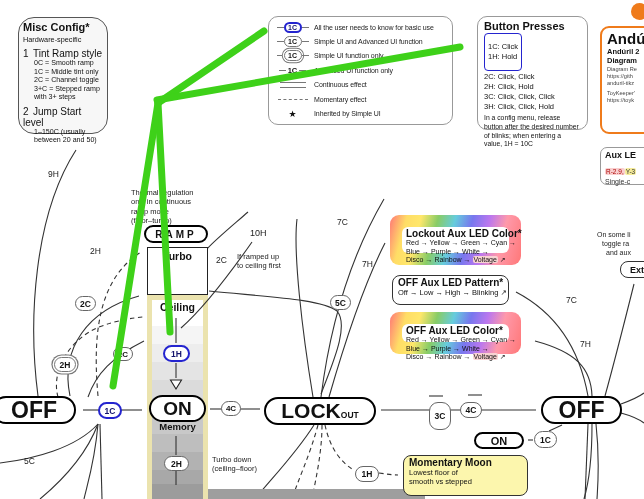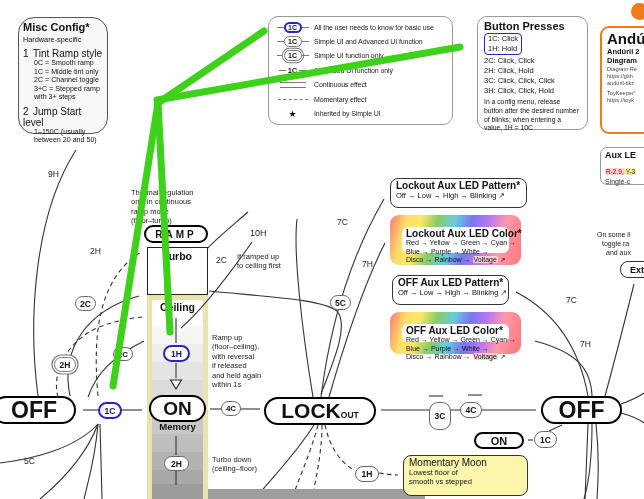--- a/index.html
+++ b/index.html
@@ -42,21 +42,21 @@
   .ltext14{font-size:7.5px;font-weight:700}
   .dline{width:26px;height:4px;border-top:1.2px solid #777;border-bottom:1.2px solid #777}
   .dashseg{width:30px;height:0;border-top:1.4px dashed #777}
   .star{font-size:9px}
   .legtext{font-size:7px;letter-spacing:-0.1px;color:#222;white-space:nowrap}
 
   
   #bp{left:477px;top:16px;width:111px;height:114px;border:1.4px solid #999;border-radius:10px;padding:3px 6px}
   #bp .t{font-size:11px;font-weight:700}
   .bp-row{font-size:7.5px;line-height:1.34;white-space:nowrap}
-  .bp-hl{display:inline-block;border:1.6px solid var(--highlight_blue,#2424cf);border-radius:4px;padding:0 3px;margin:1px 0}
+  .bp-hl{display:inline-block;border:1.6px solid var(--highlight_blue,#2424cf);border-radius:4px;padding:8px 3px;margin:1px 0}
   #bp .noteq{font-size:6.8px;line-height:1.28;margin-top:2px;white-space:normal}
 
   
   #info{left:600px;top:26px;width:80px;height:108px;border:2.2px solid var(--orange_accent,#ef7b1b);border-radius:9px;padding:2px 5px}
   #info .big{font-size:15px;font-weight:700;white-space:nowrap}
   #info .m{font-size:7.5px;font-weight:700;white-space:nowrap;line-height:1.25}
   #info .u{font-size:5.6px;color:#444;white-space:nowrap;line-height:1.3}
   #auxled{left:600px;top:147px;width:70px;height:38px;border:1.4px solid #999;border-radius:7px;padding:2px 4px}
   #auxled .t{font-size:9px;font-weight:700;white-space:nowrap}
   .tagred{font-size:6.5px;background:var(--tag_red_bg,#f9cfcf);color:#a00;border-radius:2px;padding:0 1px}
@@ -85,21 +85,21 @@
   #turbo{left:147px;top:247px;width:61px;height:48px;border:1.2px solid #222;background:#fff;z-index:3;position:absolute;box-sizing:border-box;
      text-align:center;font-size:10.5px;font-weight:700;padding-top:2px}
   #col{left:147px;top:295px;width:61px;height:204px;z-index:3;position:absolute;box-sizing:border-box;
      border:5px solid var(--column_yellow,#ebe3ae);border-bottom:none;
      background:linear-gradient(180deg,#ffffff 0 26px,#f5f5f5 26px 44px,#ededed 44px 62px,#e4e4e4 62px 80px,
        #dbdbdb 80px 98px,#d2d2d2 98px 116px,#c8c8c8 116px 134px,#bebebe 134px 152px,#b2b2b2 152px 170px,
        #a8a8a8 170px 184px,#9c9c9c 184px 199px)}
   .colcap{position:absolute;width:61px;left:147px;text-align:center;font-weight:700;z-index:4}
 
   #moon{left:403px;top:455px;width:125px;height:41px;background:var(--moon_yellow,#fcf6ad);border:1.6px solid #333;border-radius:8px;padding:1px 5px}
-  #moon .t{font-size:10px;font-weight:400;white-space:nowrap}
+  #moon .t{font-size:10px;font-weight:700;white-space:nowrap}
   #moon .s{font-size:7.5px;line-height:1.25;white-space:nowrap}
 
   #bottombar{position:absolute;left:186px;top:489px;width:239px;height:10px;background:#9e9e9e;z-index:1}
   #ocircle{position:absolute;left:631px;top:3px;width:17px;height:17px;border-radius:50%;background:var(--orange_accent,#ef7b1b);z-index:5}
 </style>
 </head>
 <body>
 
 <div id="shot">
 
@@ -257,24 +257,20 @@
     <div><span class="tagred">R-2.9,</span><span class="tagyel">Y-3</span></div>
     <div class="s">Single-c</div>
   </div>
 
   <div class="lbl" style="left:597px;top:231px;font-size:7px">On some li</div>
   <div class="lbl" style="left:602px;top:240px;font-size:7px">toggle ra</div>
   <div class="lbl" style="left:606px;top:249px;font-size:7px">and aux</div>
   <div id="ext">Ext</div>
 
 
-  <div class="box auxbox" style="left:390px;top:178px;width:137px;height:30px">
-    <div class="t">Lockout Aux LED Pattern*</div>
-    <div class="b">Off → Low → High → Blinking ↗</div>
-  </div>
   <div class="rainbow" style="left:390px;top:215px;width:131px;height:50px">
     <div>
       <div class="t">Lockout Aux LED Color*</div>
       <div class="b">Red → Yellow → Green → Cyan →</div>
       <div class="b">Blue → Purple → White →</div>
       <div class="b"><span>Disco → Rainbow → </span><span class="vol">Voltage</span><span> ↗</span></div>
     </div>
   </div>
 
   <div class="box auxbox" style="left:392px;top:275px;width:117px;height:30px">
@@ -292,28 +288,20 @@
 
   <div class="note" style="left:131px;top:188px">
     <div>Thermal regulation</div>
     <div>only in continuous</div>
     <div>ramp mode</div>
     <div>(floor–turbo)</div>
   </div>
   <div class="note" style="left:237px;top:252px">
     <div>If ramped up</div>
     <div>to ceiling first</div>
-  </div>
-  <div class="note" style="left:212px;top:333px">
-    <div>Ramp up</div>
-    <div>(floor–ceiling),</div>
-    <div>with reversal</div>
-    <div>if released</div>
-    <div>and held again</div>
-    <div>within 1s</div>
   </div>
   <div class="note" style="left:212px;top:455px">
     <div>Turbo down</div>
     <div>(ceiling–floor)</div>
   </div>
 
   <div id="ramp-oval">RAMP</div>
   <div id="turbo">Turbo</div>
   <div id="col"></div>
   <div class="colcap" style="top:301px;font-size:10.5px">Ceiling</div>

